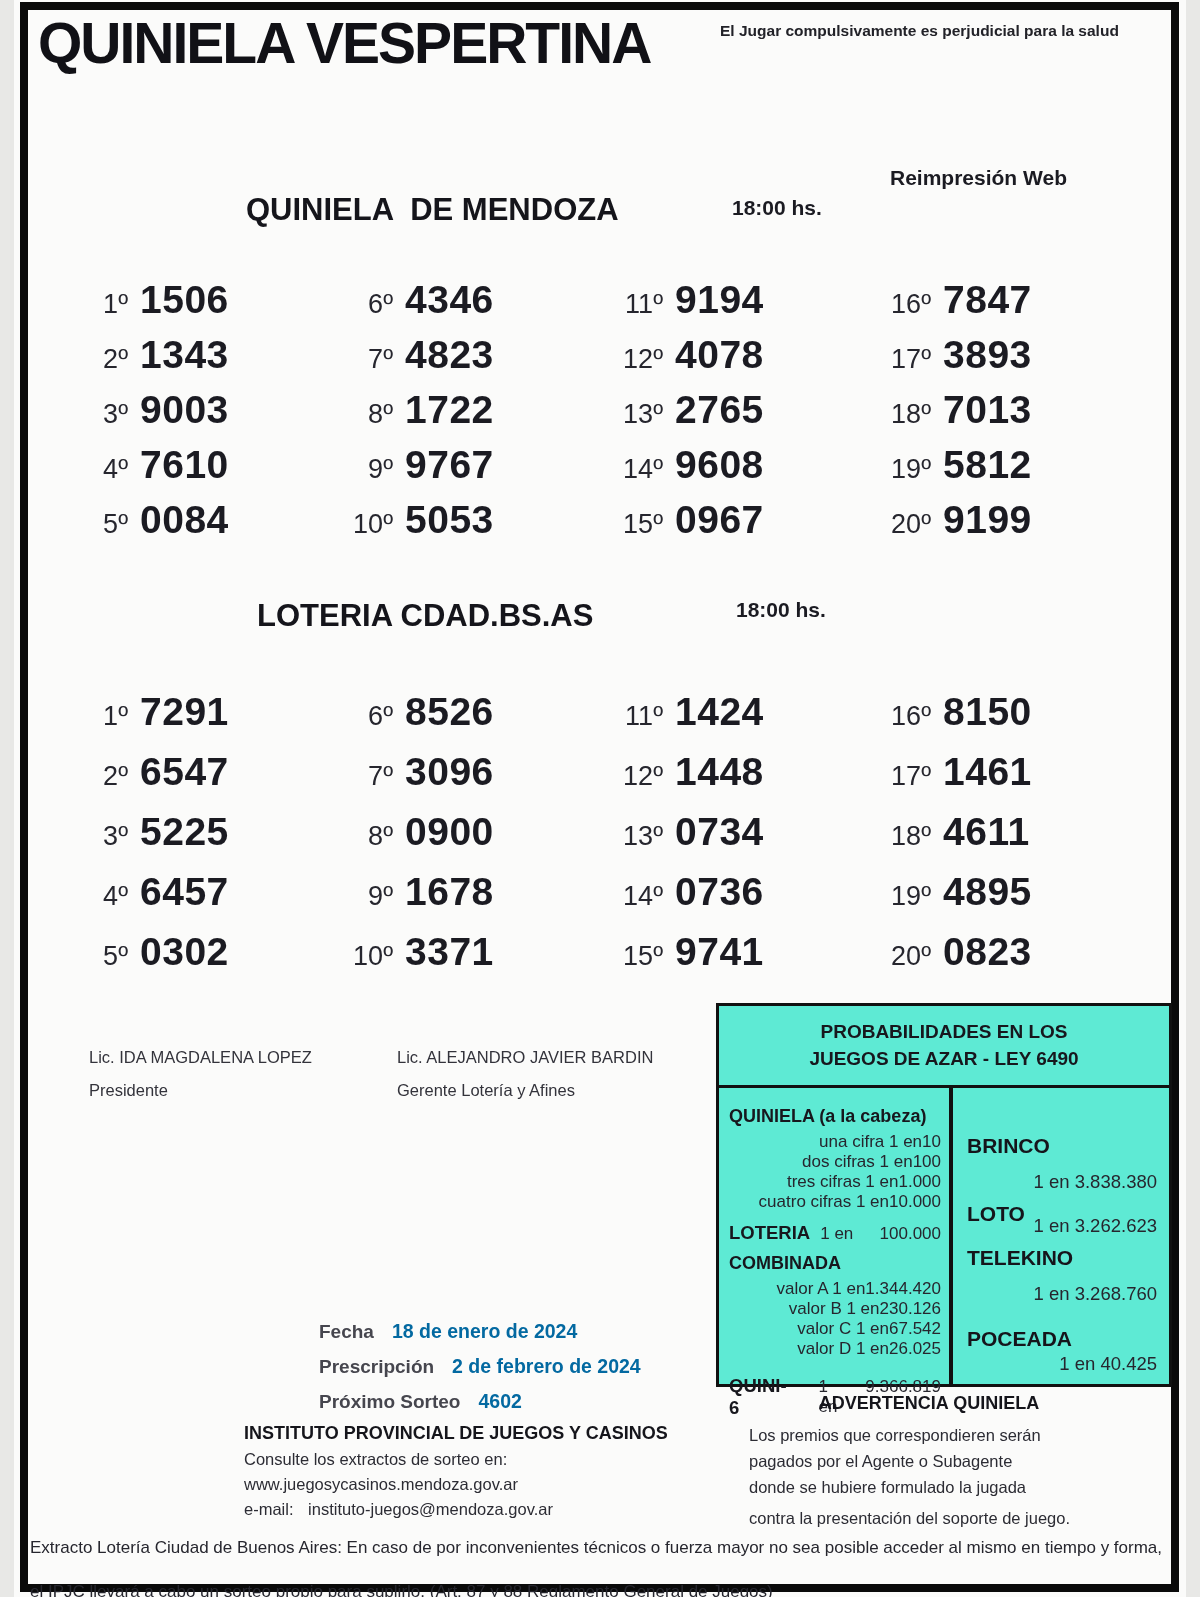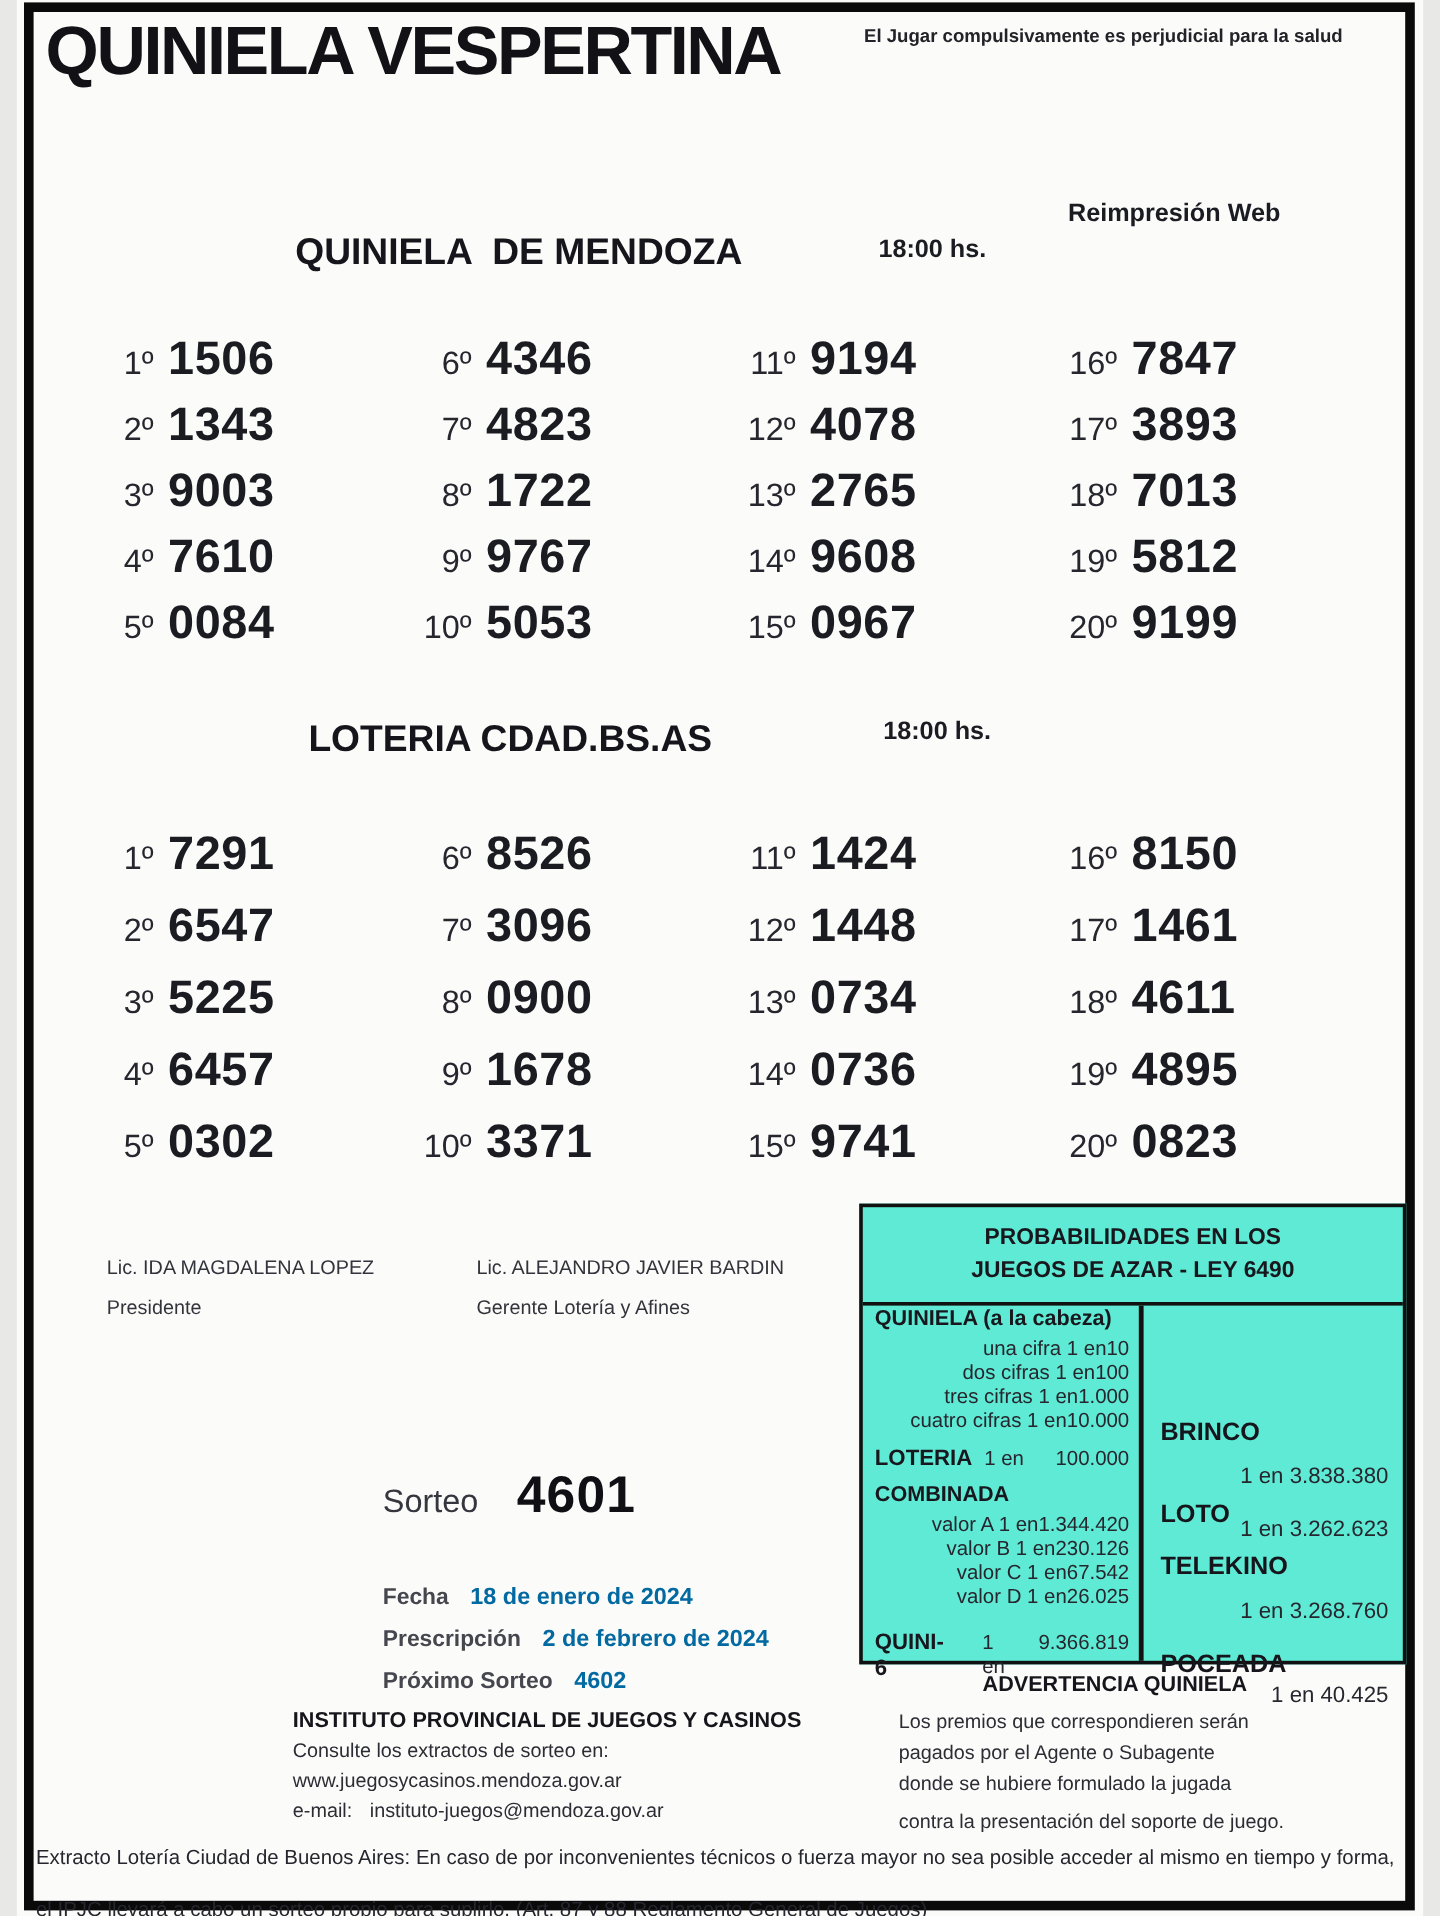--- a/index.html
+++ b/index.html
@@ -77,23 +77,23 @@
     border:3px solid #111;box-sizing:border-box;background:#5eead4;
   }
   .prob-header{
     height:82px;border-bottom:3px solid #111;box-sizing:border-box;
     display:flex;flex-direction:column;justify-content:center;
     text-align:center;font-weight:700;font-size:19px;line-height:1.4;color:#17171d;
   }
   .prob-body{display:flex;height:296px;}
   .prob-left{
     width:234px;flex:0 0 234px;border-right:4px solid #111;box-sizing:border-box;
-    padding:0 8px 6px 10px;
-  }
-  .prob-right{flex:1;box-sizing:border-box;padding:94px 12px 8px 14px;}
+    padding:18px 8px 6px 10px;
+  }
+  .prob-right{flex:1;box-sizing:border-box;padding:46px 12px 8px 14px;}
   .prob-sub-heading{font-size:18px;font-weight:700;color:#17171d;margin-bottom:5px;}
   .prow{display:flex;justify-content:flex-end;font-size:17px;line-height:20px;color:#26262e;}
   .prow .plabel{padding-left:4px;}
   .combinada-rows .prow .plabel{padding-left:12px;}
   .loteria-row,.quini6-row{display:flex;font-size:17px;color:#26262e;align-items:baseline;}
   .loteria-row{margin-top:10px;}
   .loteria-row .gname,.quini6-row .gname{font-size:18.5px;font-weight:700;color:#17171d;}
   .loteria-row .gmid{margin-left:10px;}
   .loteria-row .gval{margin-left:auto;}
   .combinada-heading{margin-top:9px;}
@@ -304,24 +304,20 @@
 
   <div class="signature" id="sig-1">
     <span class="sig-name">Lic. IDA MAGDALENA LOPEZ</span>
     <span class="sig-role">Presidente</span>
   </div>
   <div class="signature" id="sig-2">
     <span class="sig-name">Lic. ALEJANDRO JAVIER BARDIN</span>
     <span class="sig-role">Gerente Lotería y Afines</span>
   </div>
 
-  <div class="sorteo-row">
-    <span class="sorteo-label">Sorteo</span>
-    <span class="sorteo-number">4601</span>
-  </div>
   <div class="info-rows" id="info-rows">
       <div class="info-row">
         <span class="info-label">Fecha</span>
         <span class="info-value">18 de enero de 2024</span>
       </div>
       <div class="info-row">
         <span class="info-label">Prescripción</span>
         <span class="info-value">2 de febrero de 2024</span>
       </div>
       <div class="info-row">

